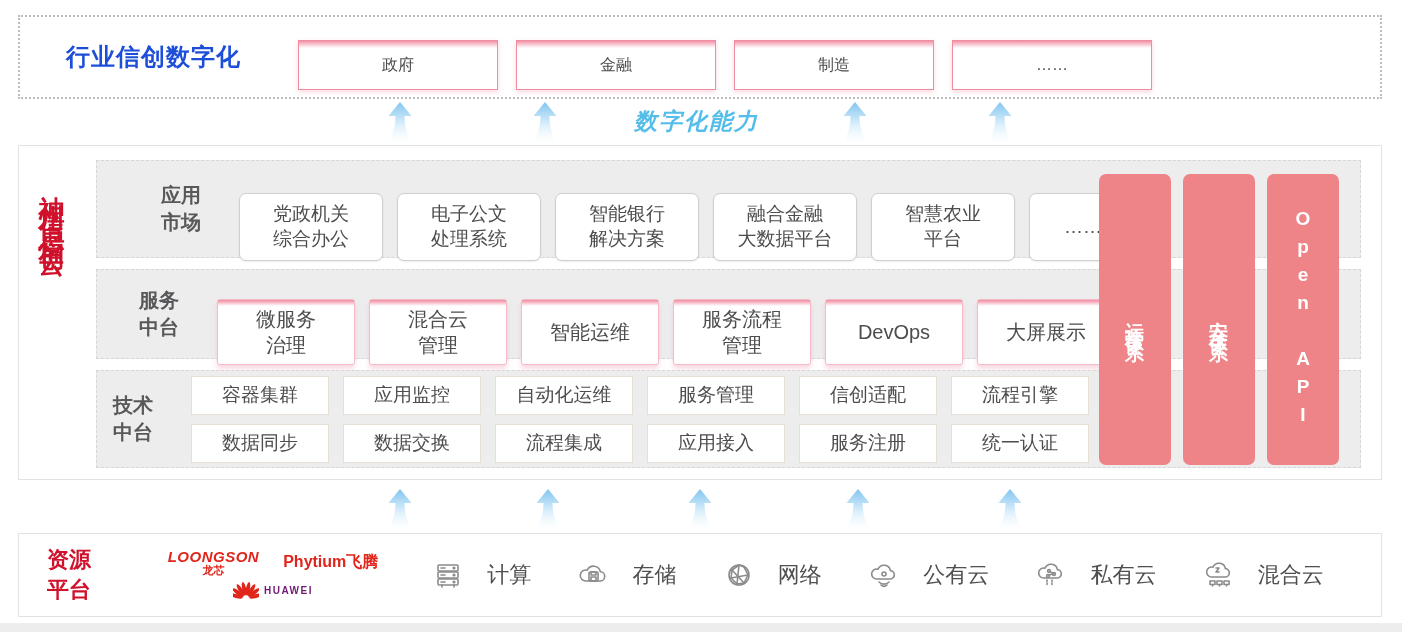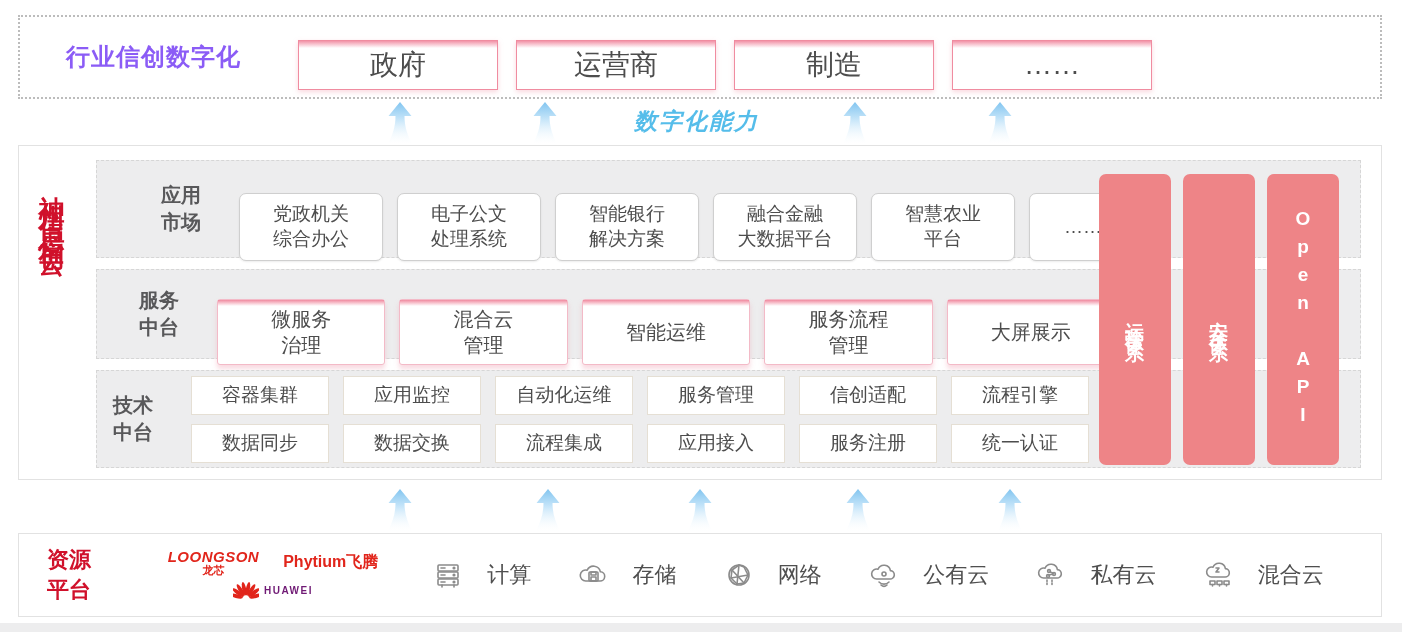--- a/index.html
+++ b/index.html
@@ -3,27 +3,27 @@
 <meta charset="utf-8">
 <style>
   html,body{margin:0;padding:0;background:#fff;}
   .stage{position:relative;width:1402px;height:632px;background:#fff;
          font-family:"Liberation Sans","DejaVu Sans",sans-serif;overflow:hidden;}
 
   
   .top-box{position:absolute;left:18px;top:15px;width:1364px;height:84px;
            border:2px dotted #bcbcbc;box-sizing:border-box;background:#fff;}
   .top-title{position:absolute;left:46px;top:50%;transform:translateY(-50%);
-             font-size:24px;font-weight:bold;color:#8b5cf6;letter-spacing:1px;}
+             font-size:24px;font-weight:bold;color:#1d4ed8;letter-spacing:1px;}
   .top-items{position:absolute;left:278px;top:50%;transform:translateY(-50%);
              display:flex;gap:18px;}
   .top-item{width:200px;height:50px;position:relative;background:#fff;
             border:1px solid #f08ca0;box-shadow:0 2px 5px rgba(240,140,160,.35);
             display:flex;align-items:center;justify-content:center;
-            font-size:28px;color:#4d4d4d;box-sizing:border-box;margin-top:16px;}
+            font-size:16px;color:#4d4d4d;box-sizing:border-box;margin-top:16px;}
   .top-item::before{content:"";position:absolute;top:0;left:0;right:0;height:7px;
             background:linear-gradient(to bottom,#f293a8,rgba(255,255,255,0));}
 
   
   .up-arrow{position:absolute;width:30px;height:42px;}
   .cap-label{position:absolute;font-size:23px;font-weight:bold;color:#55bdea;letter-spacing:2px;font-style:italic;}
 
   
   .main-box{position:absolute;left:18px;top:145px;width:1364px;height:335px;
             border:1px solid #e2e2e2;background:#fff;box-sizing:border-box;}
@@ -91,21 +91,21 @@
     </linearGradient>
   </defs>
 </svg>
 
 <div class="stage">
 
   <div class="top-box">
     <div class="top-title">行业信创数字化</div>
     <div class="top-items">
       <div class="top-item">政府</div>
-      <div class="top-item">运营商</div>
+      <div class="top-item">金融</div>
       <div class="top-item">制造</div>
       <div class="top-item">……</div>
     </div>
   </div>
 
   <svg class="up-arrow" style="left:385px;top:102px;" viewBox="0 0 30 42">
       <path fill="url(#ag)" d="M15 0 L26.5 14 L19.5 14 C19.5 25 22.5 33 27 42 L3 42 C7.5 33 10.5 25 10.5 14 L3.5 14 Z"></path>
     </svg>
   <svg class="up-arrow" style="left:530px;top:102px;" viewBox="0 0 30 42">
       <path fill="url(#ag)" d="M15 0 L26.5 14 L19.5 14 C19.5 25 22.5 33 27 42 L3 42 C7.5 33 10.5 25 10.5 14 L3.5 14 Z"></path>
@@ -143,20 +143,21 @@
       <div class="row-label">服务
 中台</div>
       <div class="row-boxes">
         <div class="svc-box">微服务
 治理</div>
         <div class="svc-box">混合云
 管理</div>
         <div class="svc-box">智能运维</div>
         <div class="svc-box">服务流程
 管理</div>
+        <div class="svc-box">DevOps</div>
         <div class="svc-box">大屏展示</div>
       </div>
     </div>
 
     <div class="mrow mrow3">
       <div class="row-label">技术
 中台</div>
       <div class="tech-rows">
         <div class="tech-row">
           <div class="tech-box">容器集群</div>

